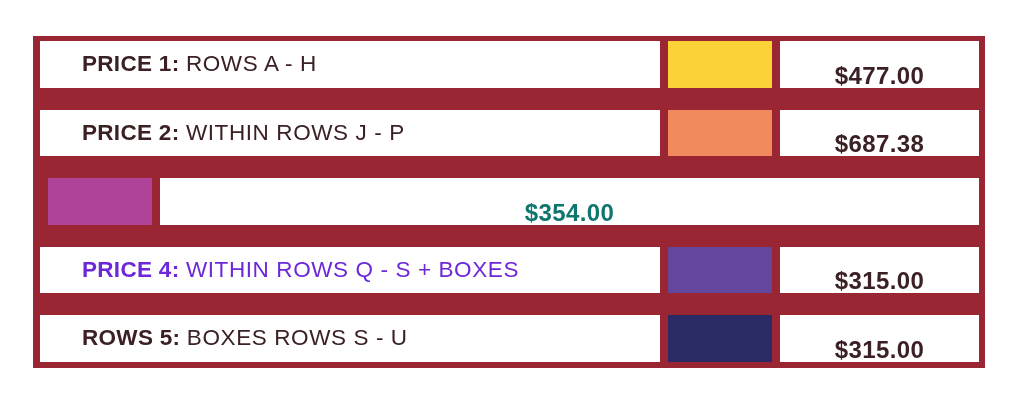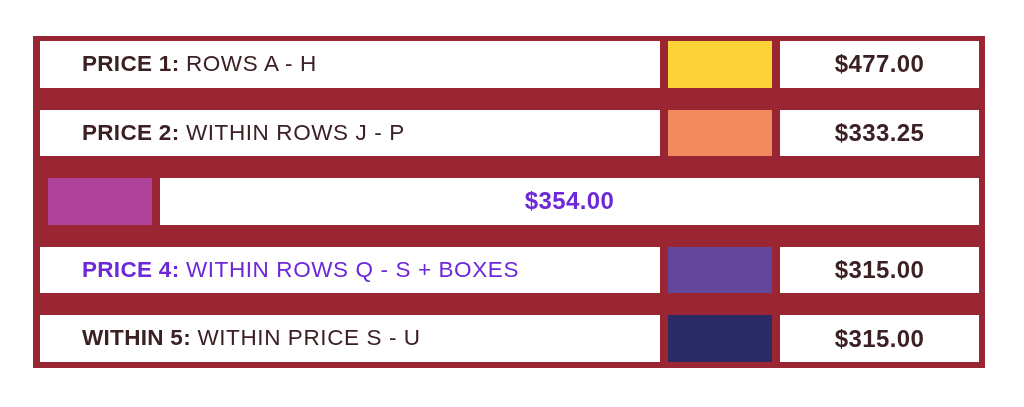--- a/index.html
+++ b/index.html
@@ -77,21 +77,21 @@
     margin-left: 8px;
     box-sizing: border-box;
   }
 
   
   .amount-cell {
     flex: 1 1 auto;
     margin-left: 8px;
     background: #ffffff;
     display: flex;
-    align-items: center;
+    align-items: flex-end;
     justify-content: center;
     box-sizing: border-box;
     overflow: hidden;
   }
   .amount-text {
     font-size: 24px;
     font-weight: bold;
     color: #3B2024;
     letter-spacing: 0.4px;
     line-height: 1;
@@ -113,44 +113,44 @@
         <span class="amount-text" style="color: rgb(59, 32, 36);">$477.00</span>
       </div>
     </div>
 
     <div class="price-row">
       <div class="desc-cell">
         <div class="desc-text" style="color: rgb(59, 32, 36);"><span class="price-label">PRICE 2:</span> <span class="price-detail">WITHIN ROWS J - P</span></div>
       </div>
       <div class="swatch-cell" style="background: rgb(241, 138, 93);"></div>
       <div class="amount-cell">
-        <span class="amount-text" style="color: rgb(59, 32, 36);">$333.25</span>
+        <span class="amount-text" style="color: rgb(59, 32, 36);">$687.38</span>
       </div>
     </div>
 
     <div class="price-row">
       <div class="swatch-cell" style="background: rgb(175, 67, 153);"></div>
       <div class="amount-cell">
-        <span class="amount-text" style="color: #6d28d9;">$354.00</span>
+        <span class="amount-text" style="color: #0f766e;">$354.00</span>
       </div>
     </div>
 
     <div class="price-row">
       <div class="desc-cell">
         <div class="desc-text" style="color: #6d28d9;"><span class="price-label">PRICE 4:</span> <span class="price-detail">WITHIN ROWS Q - S + BOXES</span></div>
       </div>
       <div class="swatch-cell" style="background: rgb(100, 71, 157);"></div>
       <div class="amount-cell">
         <span class="amount-text" style="color: rgb(59, 32, 36);">$315.00</span>
       </div>
     </div>
 
     <div class="price-row">
       <div class="desc-cell">
-        <div class="desc-text" style="color: rgb(59, 32, 36);"><span class="price-label">WITHIN 5:</span> <span class="price-detail">WITHIN PRICE S - U</span></div>
+        <div class="desc-text" style="color: rgb(59, 32, 36);"><span class="price-label">ROWS 5:</span> <span class="price-detail">BOXES ROWS S - U</span></div>
       </div>
       <div class="swatch-cell" style="background: rgb(42, 42, 101);"></div>
       <div class="amount-cell">
         <span class="amount-text" style="color: rgb(59, 32, 36);">$315.00</span>
       </div>
     </div>
 
   </div>
 </div>
 

